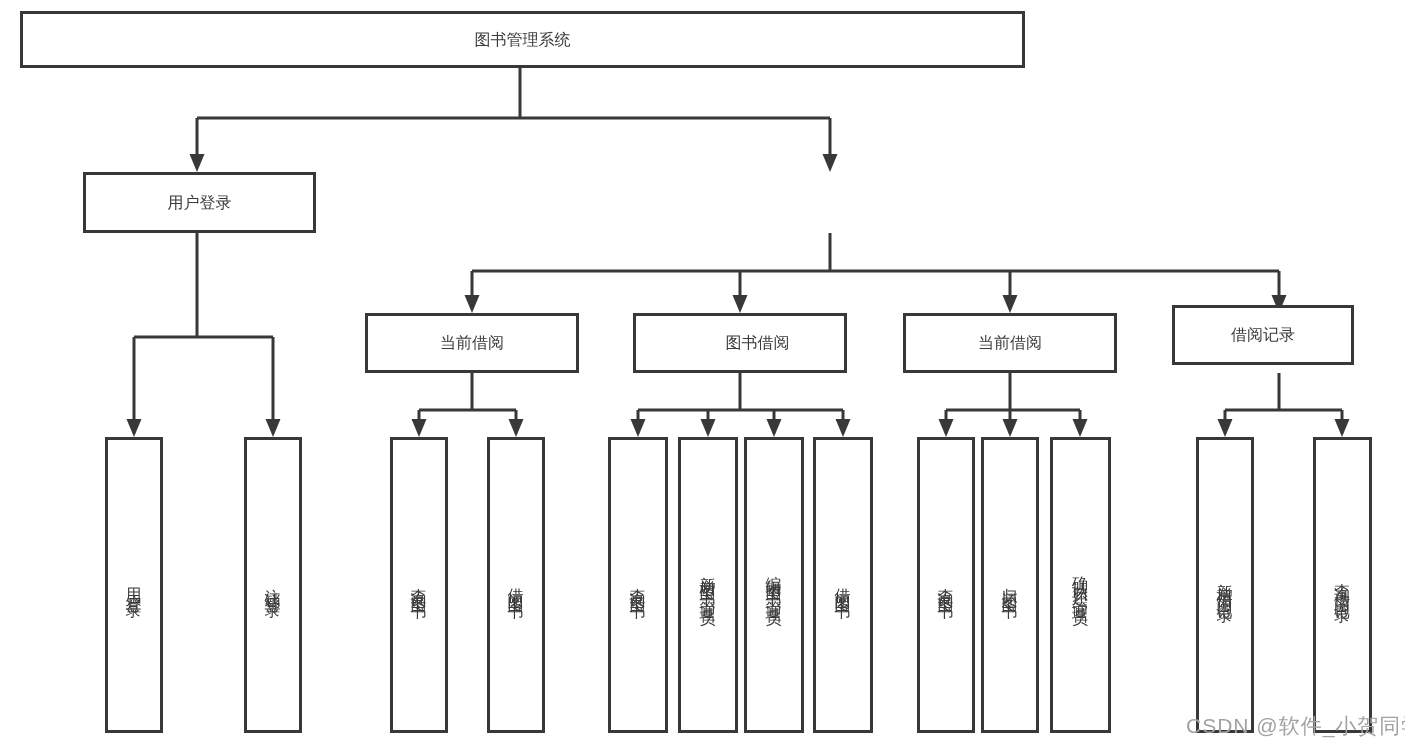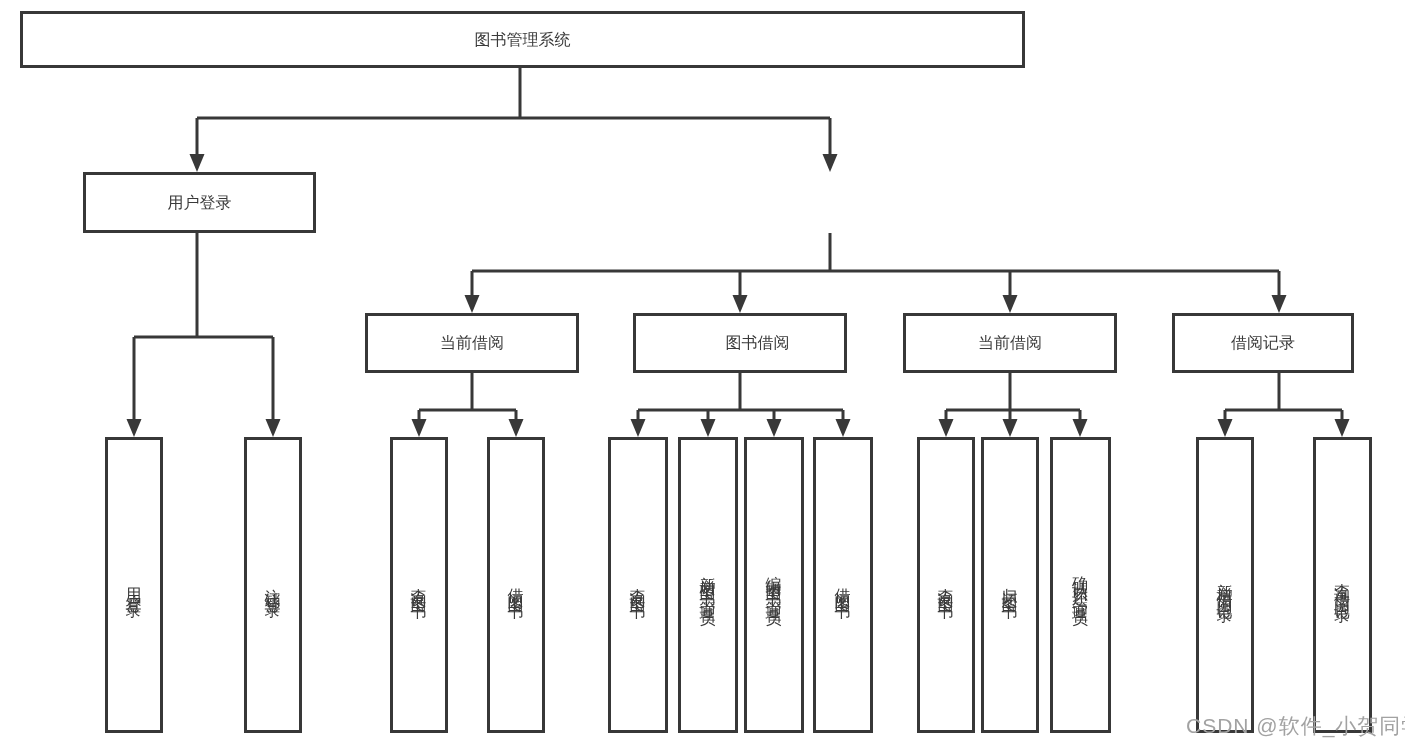--- a/index.html
+++ b/index.html
@@ -89,21 +89,21 @@
     </g>
   </svg>
 
   <div class="node" style="left:20px;top:11px;width:1005px;height:57px;">图书管理系统</div>
 
   <div class="node" style="left:83px;top:172px;width:233px;height:61px;">用户登录</div>
 
   <div class="node" style="left:365px;top:313px;width:214px;height:60px;">当前借阅</div>
   <div class="node" style="left:633px;top:313px;width:214px;height:60px;padding-left:35px;">图书借阅</div>
   <div class="node" style="left:903px;top:313px;width:214px;height:60px;">当前借阅</div>
-  <div class="node" style="left:1172px;top:313px;width:182px;height:60px;">借阅记录</div>
+  <div class="node" style="left:1172px;top:305px;width:182px;height:60px;">借阅记录</div>
 
   <div class="node v" style="left:105px;top:437px;width:58px;height:296px;">用户登录</div>
   <div class="node v" style="left:244px;top:437px;width:58px;height:296px;">注销登录</div>
 
   <div class="node v" style="left:390px;top:437px;width:58px;height:296px;">查询图书</div>
   <div class="node v" style="left:487px;top:437px;width:58px;height:296px;">借阅图书</div>
 
   <div class="node v" style="left:608px;top:437px;width:60px;height:296px;">查询图书</div>
   <div class="node v" style="left:678px;top:437px;width:60px;height:296px;">新增图书（管理员）</div>
   <div class="node v" style="left:744px;top:437px;width:60px;height:296px;">编辑图书（管理员）</div>

